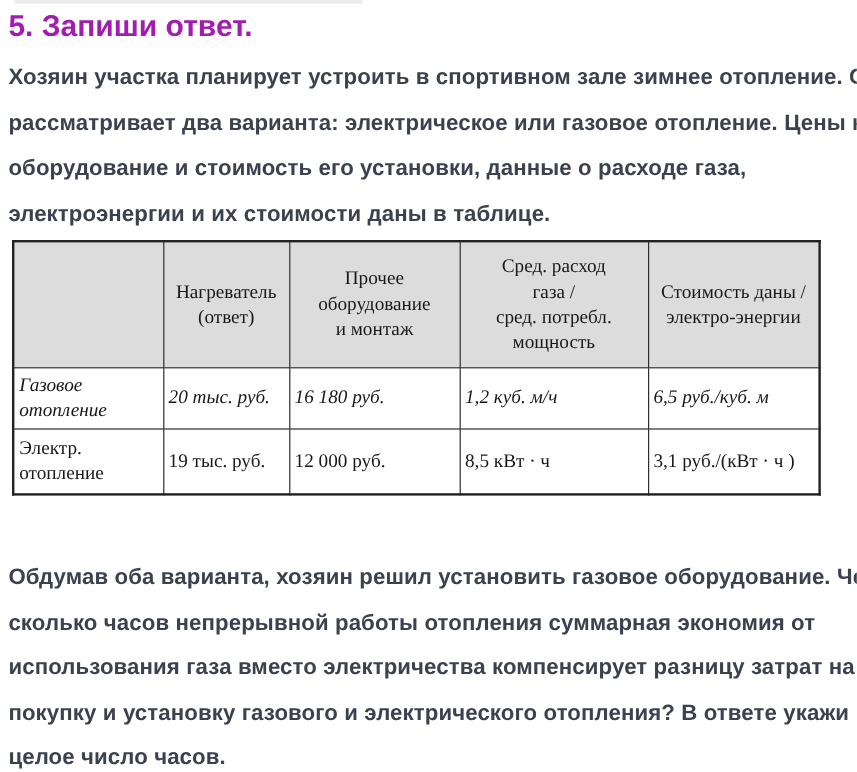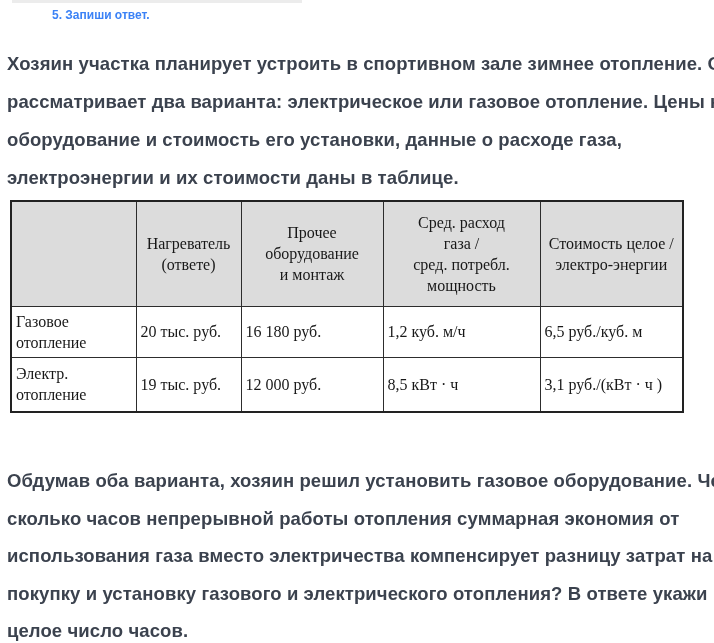--- a/index.html
+++ b/index.html
@@ -9,23 +9,22 @@
     position: relative;
     overflow: hidden;
     font-family: "Liberation Sans", sans-serif;
   }
   .artifact {
     position: absolute; left: 12px; top: 0; width: 290px; height: 3px;
     background: #ececec;
   }
   .title {
     position: absolute; left: 7px; top: 8px;
-    font-size: 12px; font-weight: 700; color: #3b82f6;
+    font-size: 25px; font-weight: 700; color: #a21caf;
     white-space: nowrap;
-    margin-left: 45px;
   }
   .para { position: absolute; left: 7px; color: #3b424e; }
   .para .line {
     font-size: 18.5px; font-weight: 600;
     line-height: 38px; white-space: nowrap;
     letter-spacing: 0.1px;
   }
   .para-intro { top: 45px; }
   .para-question { top: 462px; }
   .para-question .line { line-height: 37.5px; }
@@ -42,21 +41,21 @@
   table.heat td, table.heat th {
     border: 1.6px solid #2d2d2d;
     vertical-align: middle;
     white-space: pre-line;
     line-height: 21px;
     font-weight: normal;
     padding: 2px 4px;
   }
   table.heat { border: 2.5px solid #222222; outline: none; }
   tr.hdr { height: 105px; }
-  tr.r1 { height: 51px; }
+  tr.r1 { height: 51px; font-style: italic; }
   tr.r2 { height: 55px; }
   tr.hdr th { background: #dcdcdc; text-align: center; }
   td.rowlabel {
     text-align: left; padding-left: 28px;
     font-weight: 700;
   }
   td.val { }
 </style>
 </head>
 <body>
@@ -77,29 +76,29 @@
     <col style="width:125px">
     <col style="width:105px">
     <col style="width:142px">
     <col style="width:157px">
     <col style="width:143px">
   </colgroup>
   <tbody>
     <tr class="hdr">
       <th></th>
       <th>Нагреватель
-(ответе)</th>
+(ответ)</th>
       <th>Прочее
 оборудование
 и монтаж</th>
       <th>Сред. расход
 газа /
 сред. потребл.
 мощность</th>
-      <th>Стоимость целое /
+      <th>Стоимость даны /
 электро-энергии</th>
     </tr>
     <tr class="r1">
       <td class="rowlabel">Газовое
 отопление</td>
       <td class="val">20 тыс. руб.</td>
       <td class="val">16 180 руб.</td>
       <td class="val">1,2 куб. м/ч</td>
       <td class="val">6,5 руб./куб. м</td>
     </tr>

